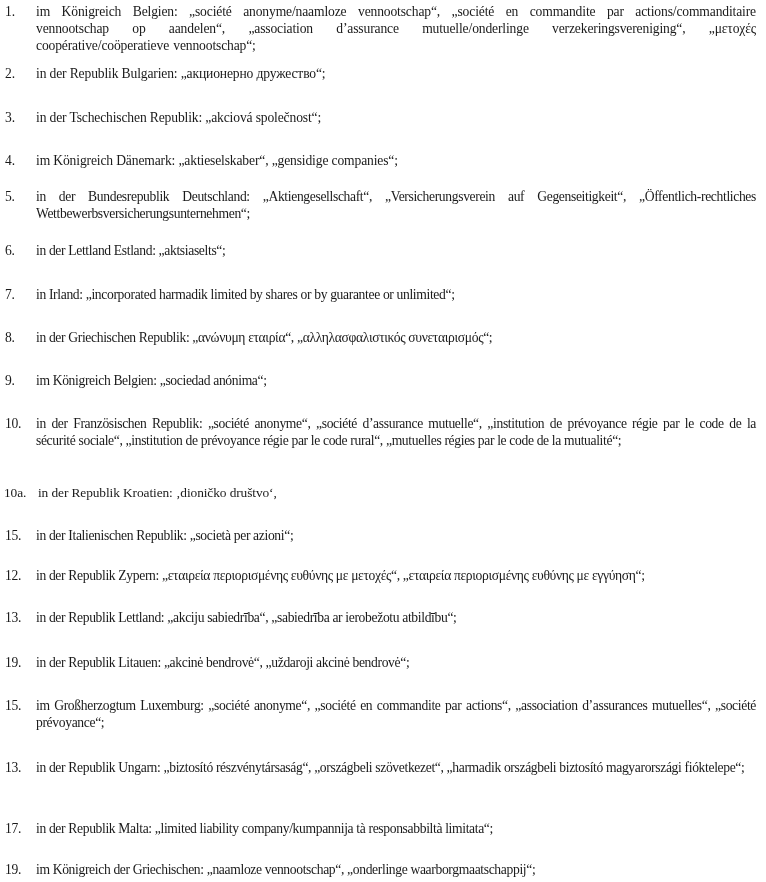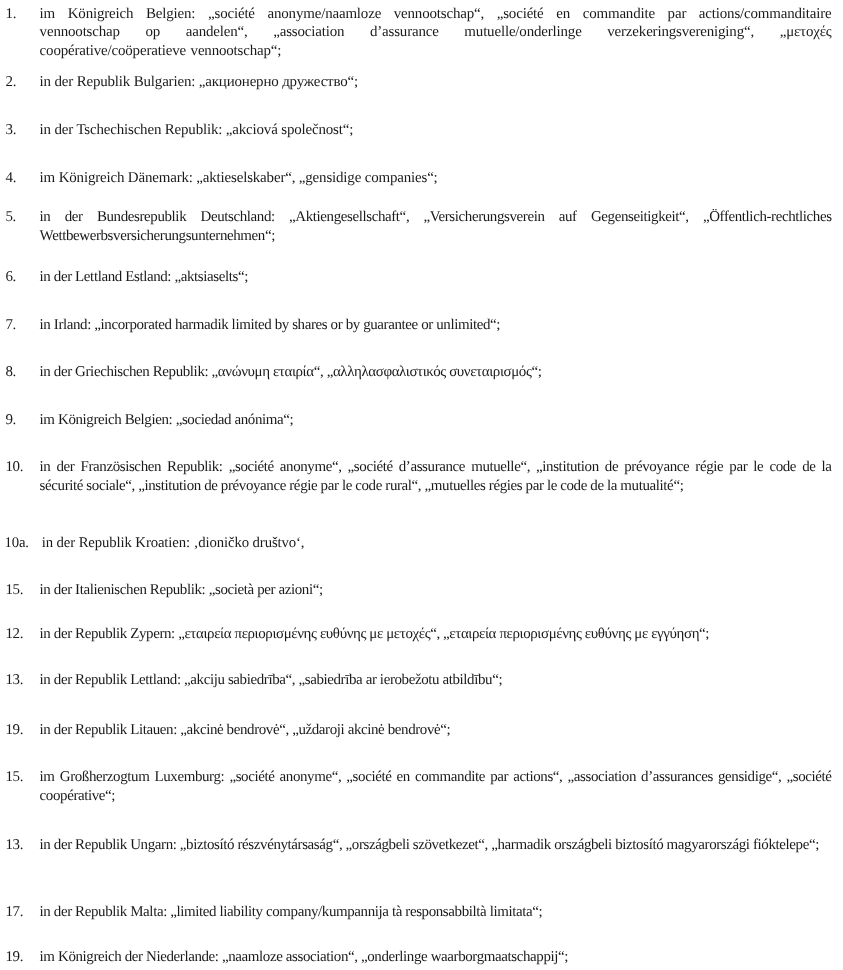--- a/index.html
+++ b/index.html
@@ -85,27 +85,27 @@
   <div class="item narrow" style="top:609px">
     <span class="num">13.</span>
     <span class="txt left">in der Republik Lettland: „akciju sabiedrība“, „sabiedrība ar ierobežotu atbildību“;</span>
   </div>
   <div class="item narrow" style="top:654px">
     <span class="num">19.</span>
     <span class="txt left">in der Republik Litauen: „akcinė bendrovė“, „uždaroji akcinė bendrovė“;</span>
   </div>
   <div class="item narrow" style="top:697px">
     <span class="num">15.</span>
-    <span class="txt">im Großherzogtum Luxemburg: „société anonyme“, „société en commandite par actions“, „association d’assurances gensidige“, „société coopérative“;</span>
+    <span class="txt">im Großherzogtum Luxemburg: „société anonyme“, „société en commandite par actions“, „association d’assurances mutuelles“, „société prévoyance“;</span>
   </div>
   <div class="item narrow" style="top:759px">
     <span class="num">13.</span>
     <span class="txt">in der Republik Ungarn: „biztosító részvénytársaság“, „országbeli szövetkezet“, „harmadik országbeli biztosító magyarországi fióktelepe“;</span>
   </div>
   <div class="item narrow" style="top:820px">
     <span class="num">17.</span>
     <span class="txt left">in der Republik Malta: „limited liability company/kumpannija tà responsabbiltà limitata“;</span>
   </div>
   <div class="item narrow" style="top:861px">
     <span class="num">19.</span>
-    <span class="txt left">im Königreich der Niederlande: „naamloze association“, „onderlinge waarborgmaatschappij“;</span>
+    <span class="txt left">im Königreich der Griechischen: „naamloze vennootschap“, „onderlinge waarborgmaatschappij“;</span>
   </div>
 </div>
 
 </body></html>

